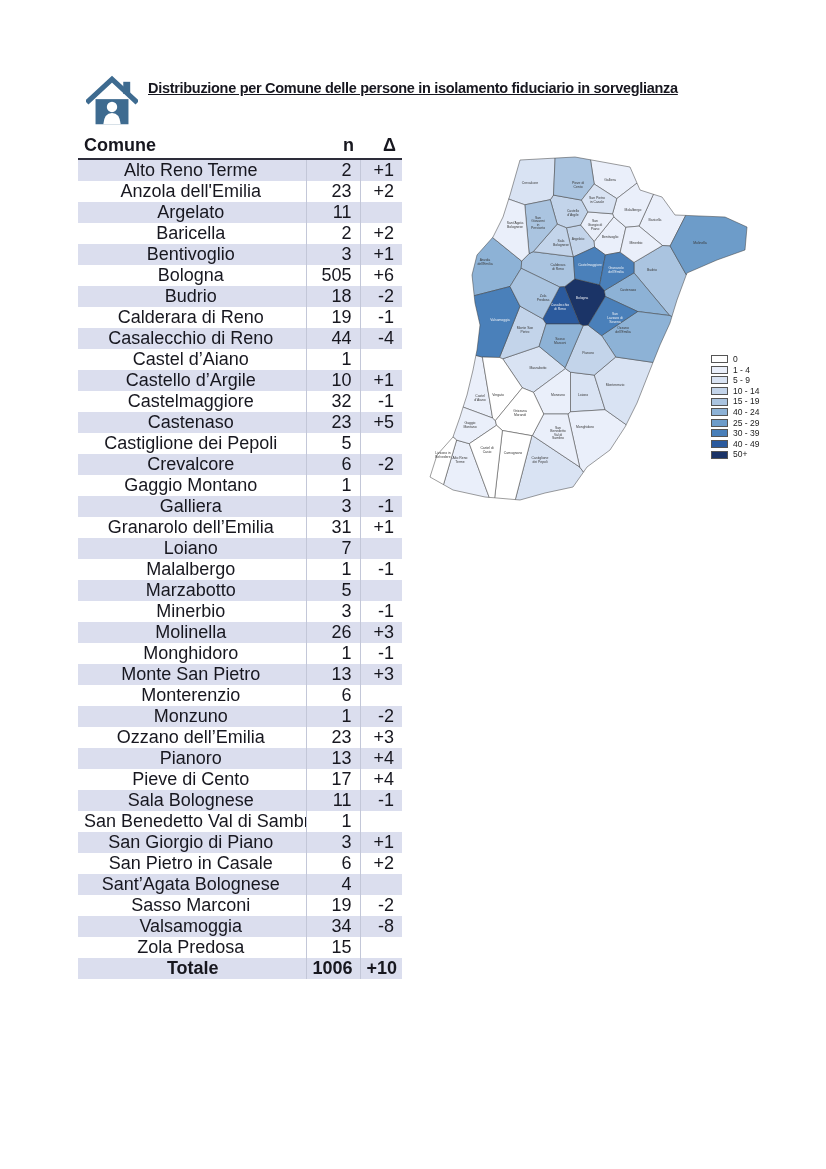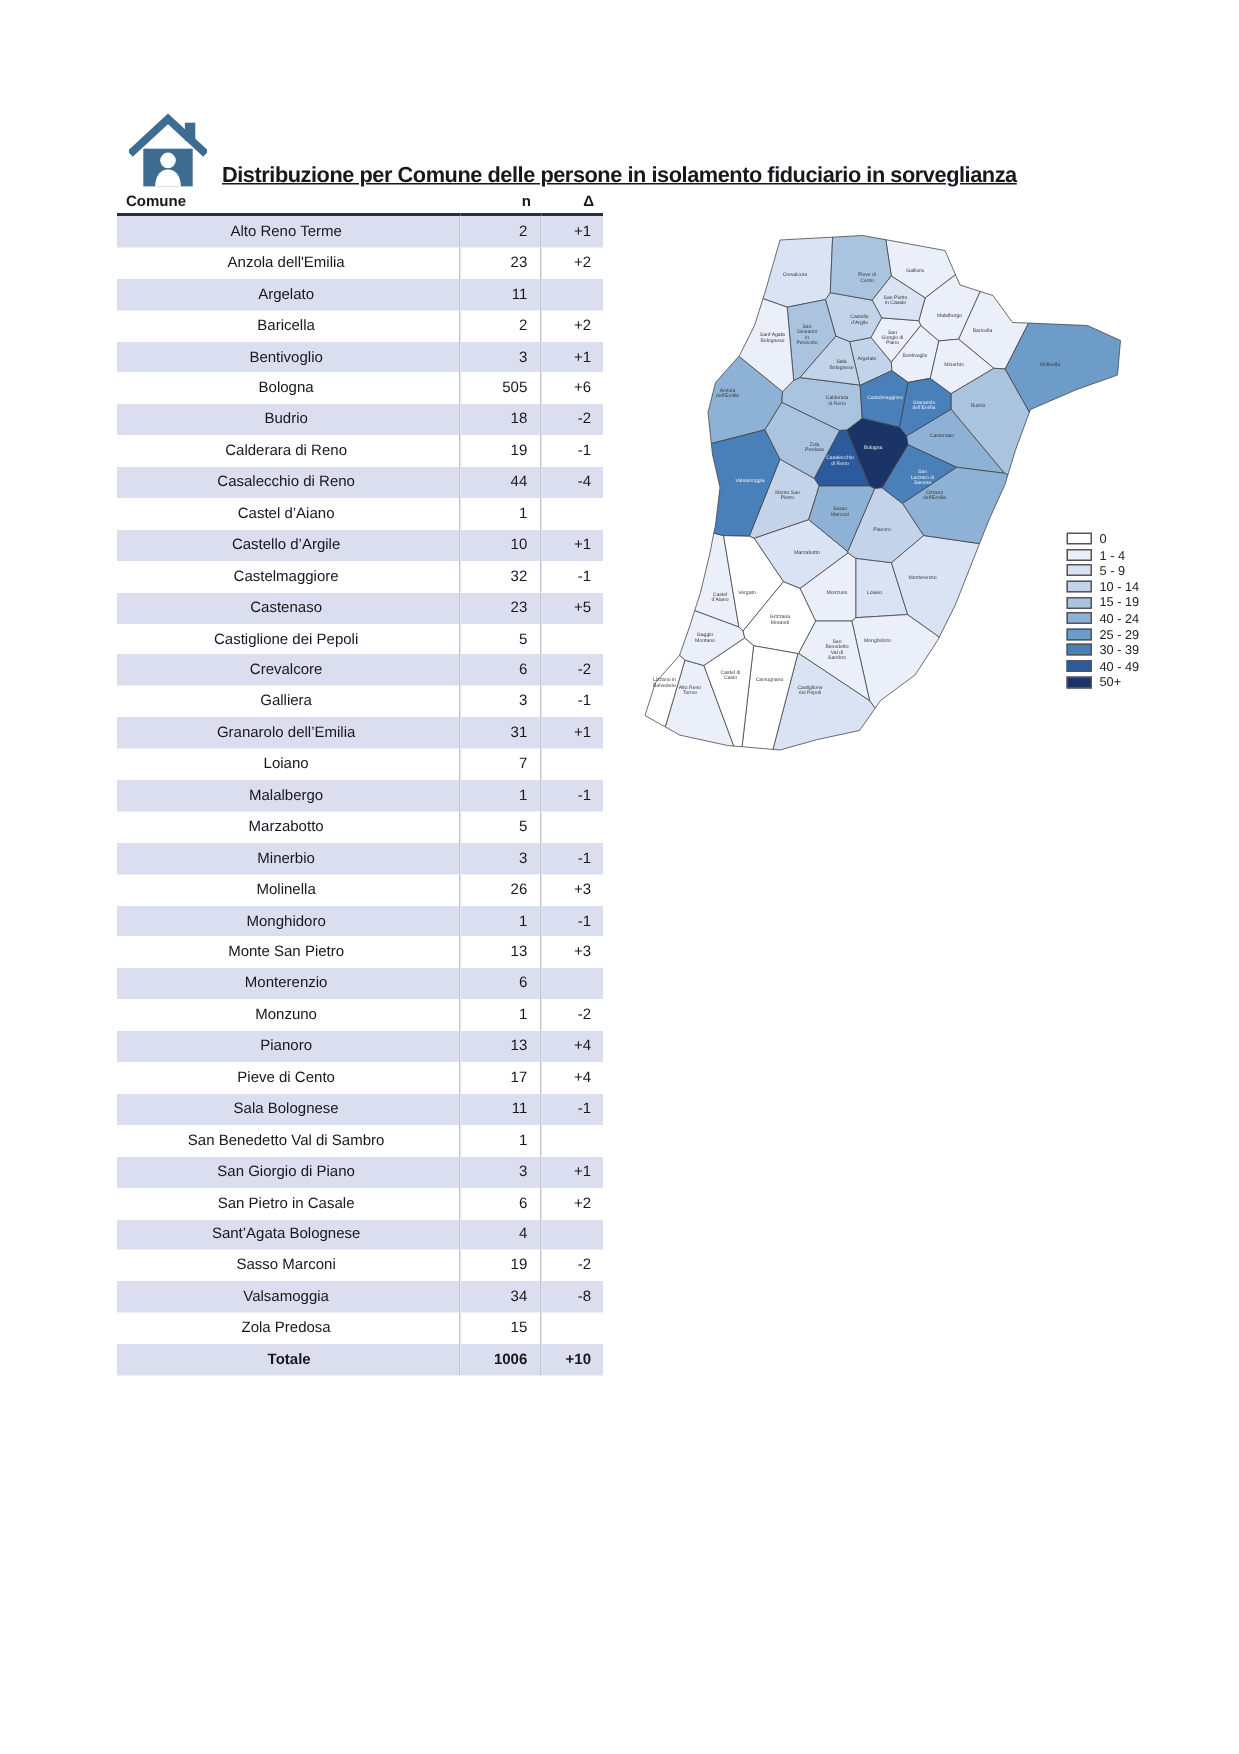--- a/index.html
+++ b/index.html
@@ -1,27 +1,27 @@
 <!DOCTYPE html>
 <html><head>
 <meta charset="utf-8">
 <style>
   html,body{margin:0;padding:0;background:#ffffff;}
   #page{position:relative;width:826px;height:1169px;background:#ffffff;overflow:hidden;
         font-family:"Liberation Sans",sans-serif;color:#17171f;}
 
   
   #home-icon{position:absolute;left:86px;top:74px;width:52px;height:52px;}
-  #title{position:absolute;left:148px;top:109px;width:620px;
+  #title{position:absolute;left:148px;top:80px;width:620px;
          font-size:14.5px;font-weight:bold;letter-spacing:-0.3px;
          text-decoration:underline;}
 
   
-  #tbl{position:absolute;left:78px;top:119px;width:324px;border-collapse:collapse;
-       font-size:10px;table-layout:fixed;}
+  #tbl{position:absolute;left:78px;top:135px;width:324px;border-collapse:collapse;
+       font-size:18px;table-layout:fixed;}
   #tbl col.c-comune{width:228px;}
   #tbl col.c-n{width:54px;}
   #tbl col.c-delta{width:42px;}
   #tbl th{font-weight:bold;height:21px;padding:0 6px 2px 6px;
           border-bottom:2px solid #2d2d3a;vertical-align:bottom;}
   #tbl th.comune{text-align:left;}
   #tbl th.n,#tbl th.delta{text-align:right;}
   #tbl td{height:20.9px;padding:0 8px 0 6px;vertical-align:middle;white-space:nowrap;overflow:hidden;}
   #tbl td.comune{text-align:center;}
   #tbl td.n,#tbl td.delta{text-align:right;border-left:1px solid #c3c7d8;}
@@ -134,20 +134,25 @@
           <td class="comune">Castiglione dei Pepoli</td>
           <td class="n">5</td>
           <td class="delta"></td>
         </tr>
         <tr>
           <td class="comune">Crevalcore</td>
           <td class="n">6</td>
           <td class="delta">-2</td>
         </tr>
         <tr>
+          <td class="comune">Gaggio Montano</td>
+          <td class="n">1</td>
+          <td class="delta"></td>
+        </tr>
+        <tr>
           <td class="comune">Galliera</td>
           <td class="n">3</td>
           <td class="delta">-1</td>
         </tr>
         <tr>
           <td class="comune">Granarolo dell’Emilia</td>
           <td class="n">31</td>
           <td class="delta">+1</td>
         </tr>
         <tr>
@@ -187,20 +192,25 @@
         </tr>
         <tr>
           <td class="comune">Monterenzio</td>
           <td class="n">6</td>
           <td class="delta"></td>
         </tr>
         <tr>
           <td class="comune">Monzuno</td>
           <td class="n">1</td>
           <td class="delta">-2</td>
+        </tr>
+        <tr>
+          <td class="comune">Ozzano dell’Emilia</td>
+          <td class="n">23</td>
+          <td class="delta">+3</td>
         </tr>
         <tr>
           <td class="comune">Pianoro</td>
           <td class="n">13</td>
           <td class="delta">+4</td>
         </tr>
         <tr>
           <td class="comune">Pieve di Cento</td>
           <td class="n">17</td>
           <td class="delta">+4</td>

